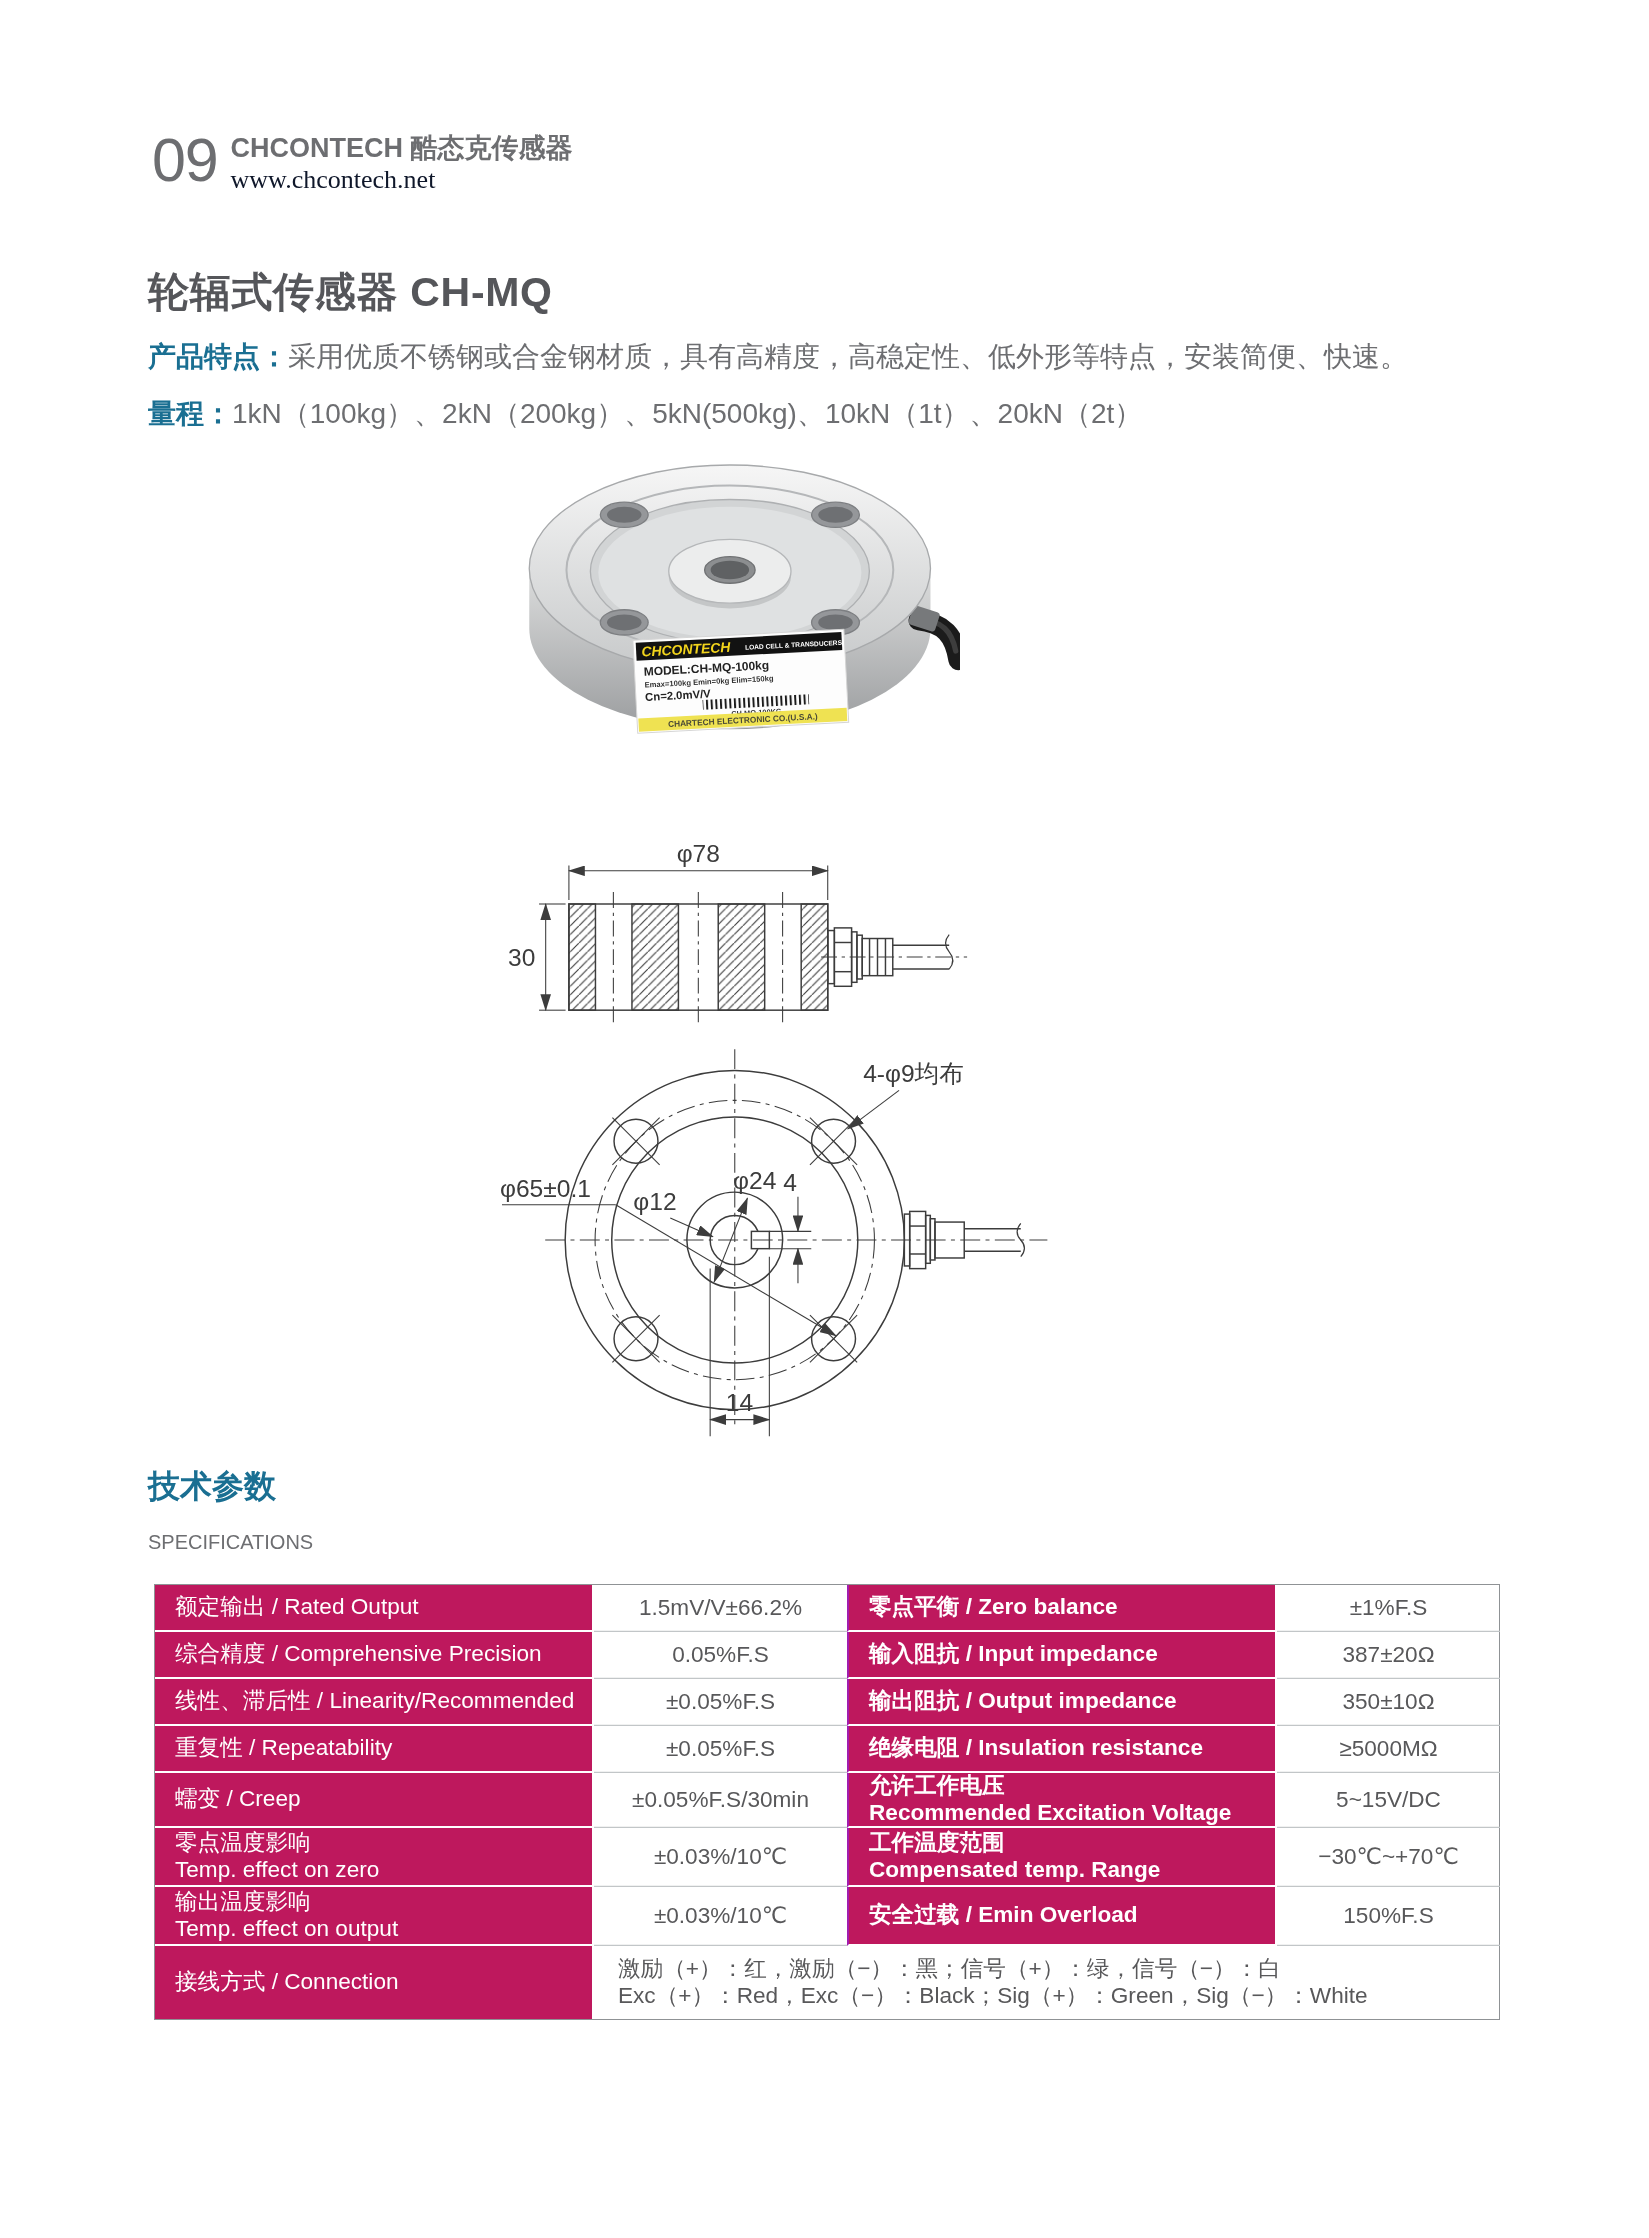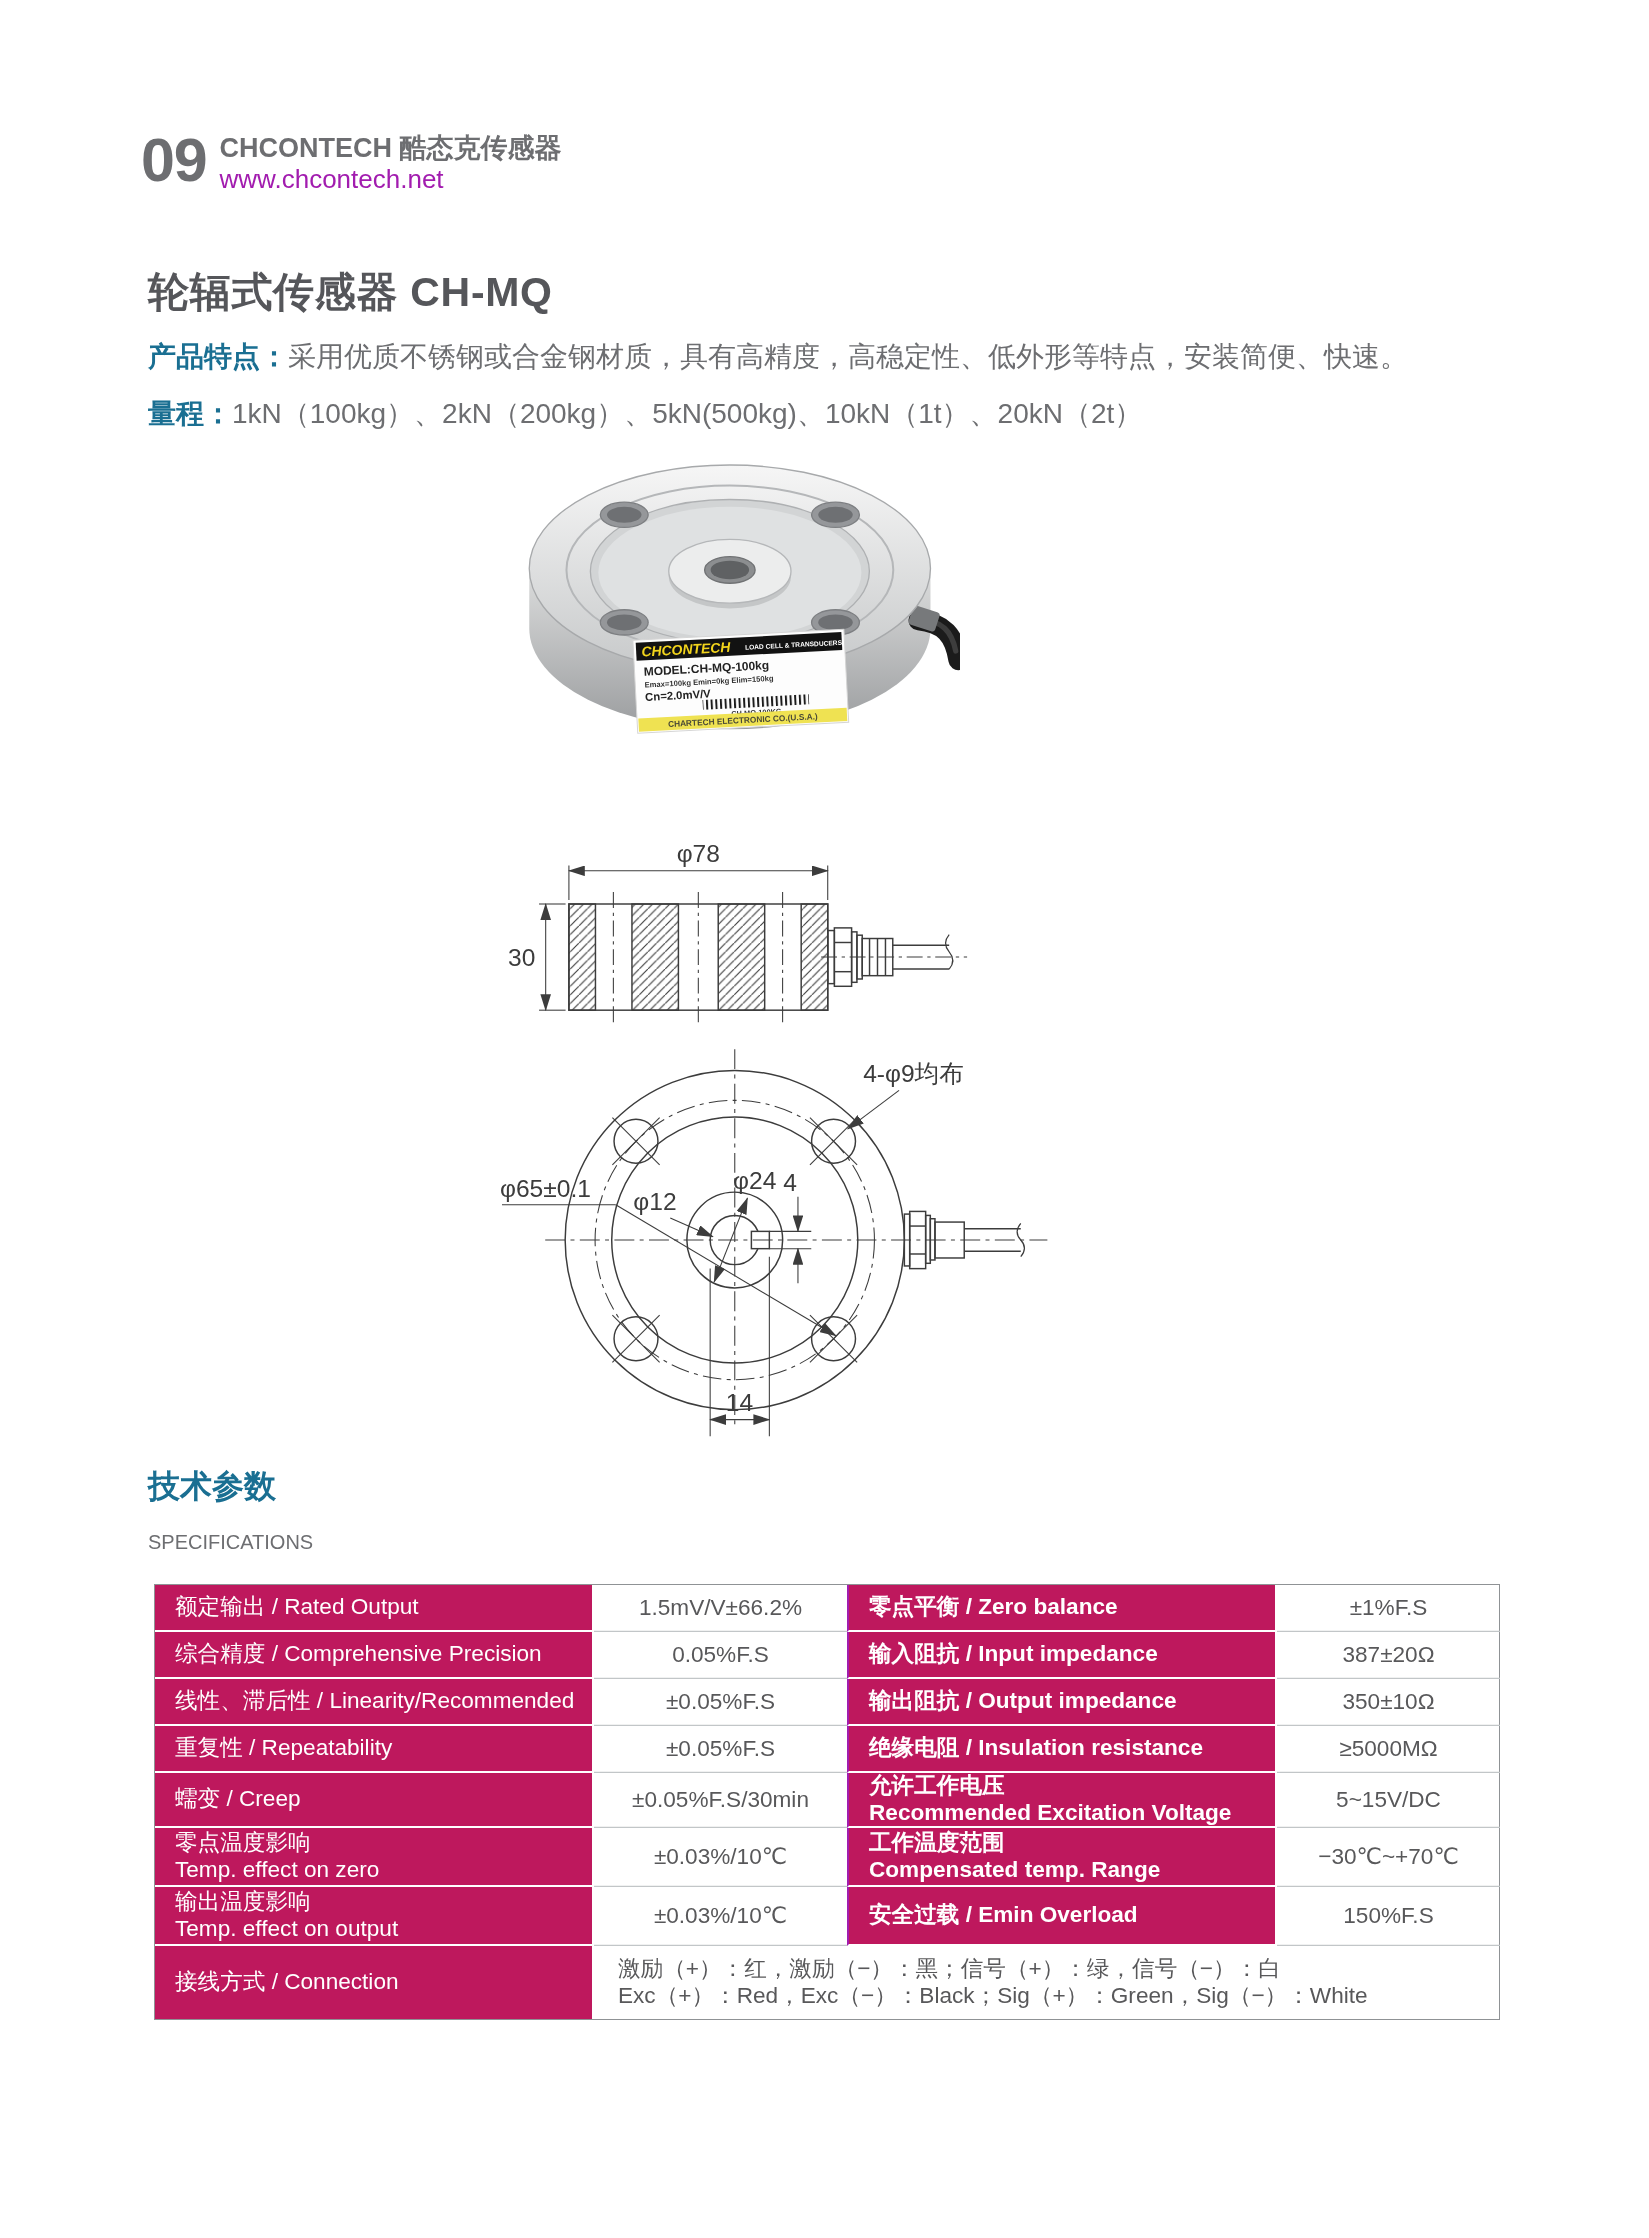--- a/index.html
+++ b/index.html
@@ -1,24 +1,24 @@
 <!DOCTYPE html>
 <html style="font-size:10.6px"><head>
 <meta charset="utf-8">
 <style>
   html,body{margin:0;padding:0;background:#fff;}
   .page{position:relative;width:1650px;height:2239px;background:#ffffff;overflow:hidden;
         font-family:"Liberation Sans","DejaVu Sans",sans-serif;color:#6d6e71;}
 
   
   .hdr{position:absolute;left:141px;top:135px;display:flex;align-items:flex-start;gap:13.3px;}
-  .pagenum{font-size:61px;font-weight:700;color:#6d6e71;line-height:0.82;letter-spacing:-1.3px;}
+  .pagenum{font-size:61px;font-weight:400;color:#6d6e71;line-height:0.82;letter-spacing:-1.3px;margin-left:11px;}
   .brandcol{display:flex;flex-direction:column;}
   .brand{font-size:27px;font-weight:700;color:#6d6e71;line-height:1.0;}
-  .site{font-size:26px;color:#a21caf;line-height:1.15;margin-top:2.7px;}
+  .site{font-size:26px;color:#0f172a;line-height:1.15;margin-top:2.7px;font-family:Liberation Serif, serif;}
 
   
   .title{position:absolute;left:148px;top:265px;font-size:41px;font-weight:700;color:#55565a;letter-spacing:0.7px;}
   .para{position:absolute;left:148px;font-size:28px;color:#6d6e71;white-space:nowrap;}
   .para .plabel{color:#1a6f92;font-weight:700;}
   .features{top:338px;}
   .range{top:395px;}
 
   
   .sec-zh{position:absolute;left:148px;top:1465px;font-size:32px;font-weight:700;color:#1a6f92;}

